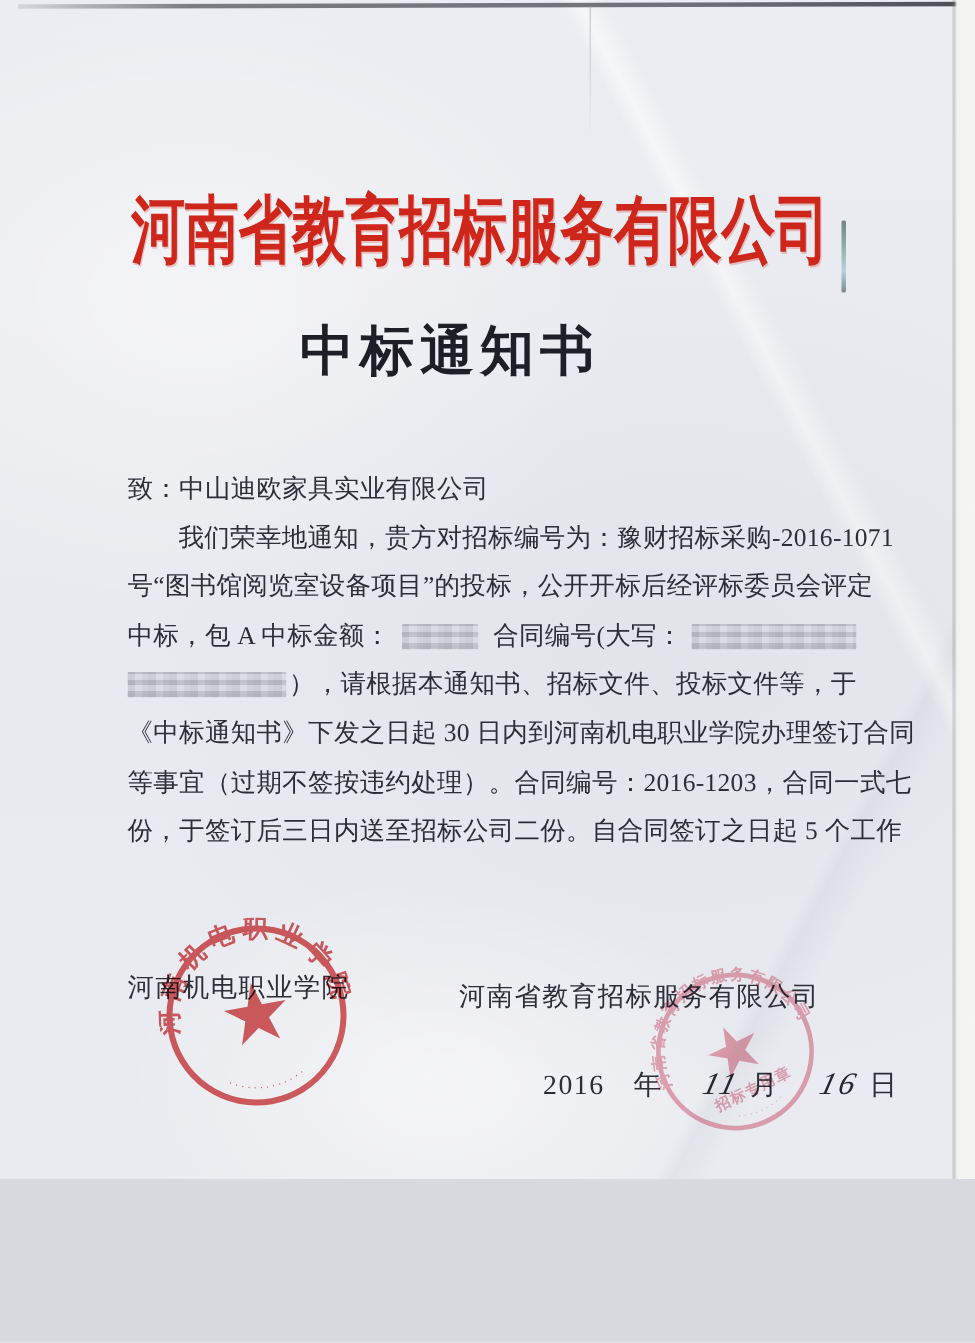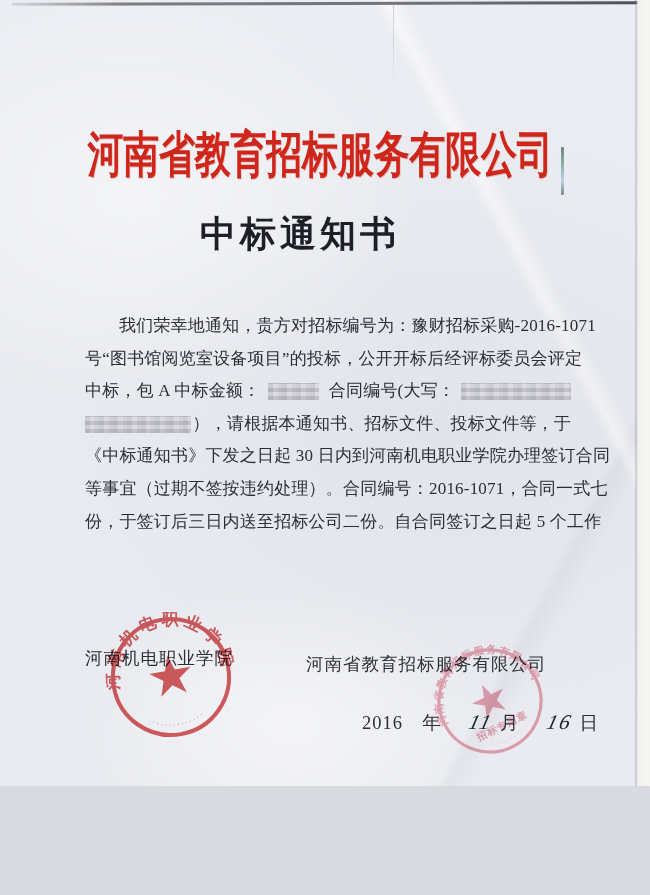--- a/index.html
+++ b/index.html
@@ -100,34 +100,35 @@
   <div class="edge-top"></div>
   <div class="edge-right"></div>
   <div class="streak"></div>
   <div class="fold-line"></div>
 
   <div class="company-title">河南省教育招标服务有限公司</div>
 
   <div class="doc-title">中标通知书</div>
 
   <div class="body-text">
+    <div class="line">致：中山迪欧家具实业有限公司</div>
     <div class="line indent">我们荣幸地通知，贵方对招标编号为：豫财招标采购-2016-1071</div>
     <div class="line">号“图书馆阅览室设备项目”的投标，公开开标后经评标委员会评定</div>
     <div class="line flexline">
       <span>中标，包 A 中标金额：</span>
       <span class="blur blur-1"></span>
       <span>合同编号(大写：</span>
       <span class="blur blur-2"></span>
     </div>
     <div class="line flexline">
       <span class="blur blur-3"></span>
       <span>），请根据本通知书、招标文件、投标文件等，于</span>
     </div>
     <div class="line">《中标通知书》下发之日起 30 日内到河南机电职业学院办理签订合同</div>
-    <div class="line">等事宜（过期不签按违约处理）。合同编号：2016-1071，合同一式七</div>
+    <div class="line">等事宜（过期不签按违约处理）。合同编号：2016-1203，合同一式七</div>
     <div class="line">份，于签订后三日内送至招标公司二份。自合同签订之日起 5 个工作</div>
   </div>
 
   <div class="signer signer-left">河南机电职业学院</div>
   <div class="signer signer-right">河南省教育招标服务有限公司</div>
 
   <div class="date-line">
     <span>2016</span>
     <span class="gap-s"></span>
     <span>年</span>

